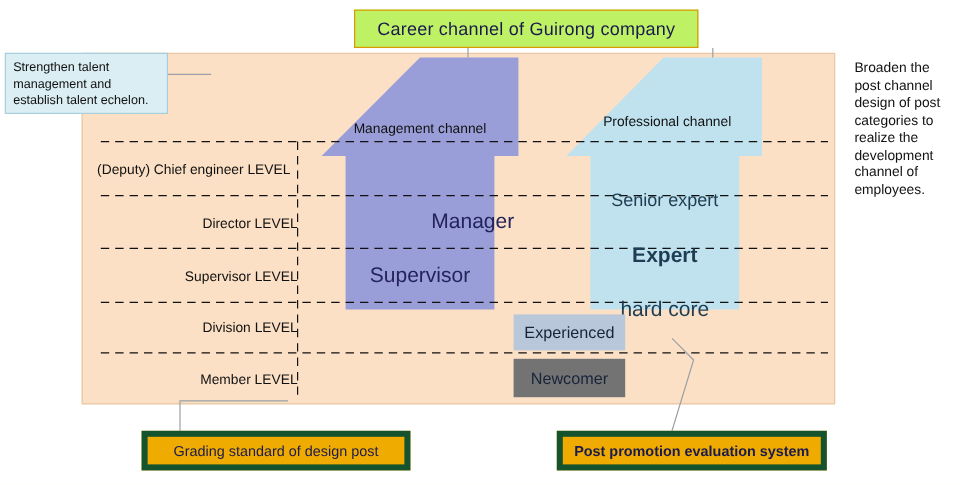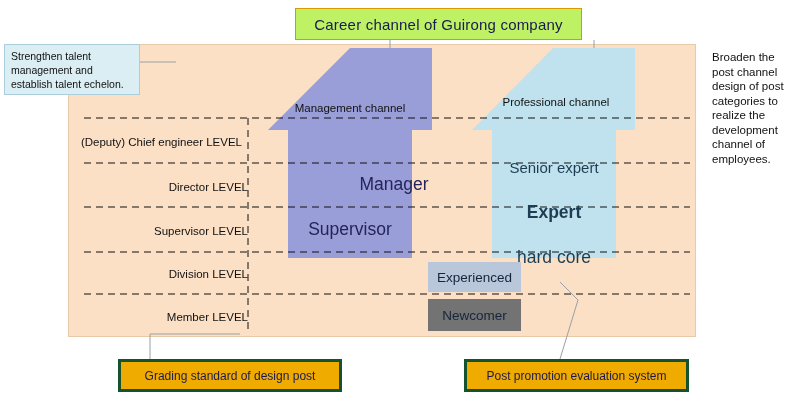--- a/index.html
+++ b/index.html
@@ -68,41 +68,42 @@
     top: 50px;
     width: 86px;
     font-size: 11.5px;
     line-height: 14.5px;
     color: #111111;
   }
 
   
   .bottom-box {
     background: #f0ab00;
-    border: 3px solid #14532d;
+    border: 5px solid #14532d;
     box-sizing: border-box;
     display: flex;
     align-items: center;
     justify-content: center;
     color: #1a1a4e;
     font-size: 12px;
     text-align: center;
     padding: 0 6px;
   }
   #bottom-left-box {
     left: 118px;
     top: 359px;
     width: 224px;
     height: 33px;
   }
   #bottom-right-box {
     left: 464px;
     top: 359px;
     width: 225px;
     height: 33px;
+    font-weight: bold;
   }
 
   
   .level-label {
     font-size: 11.5px;
     color: #111111;
     text-align: right;
     width: 180px;
     left: 68px;
   }

